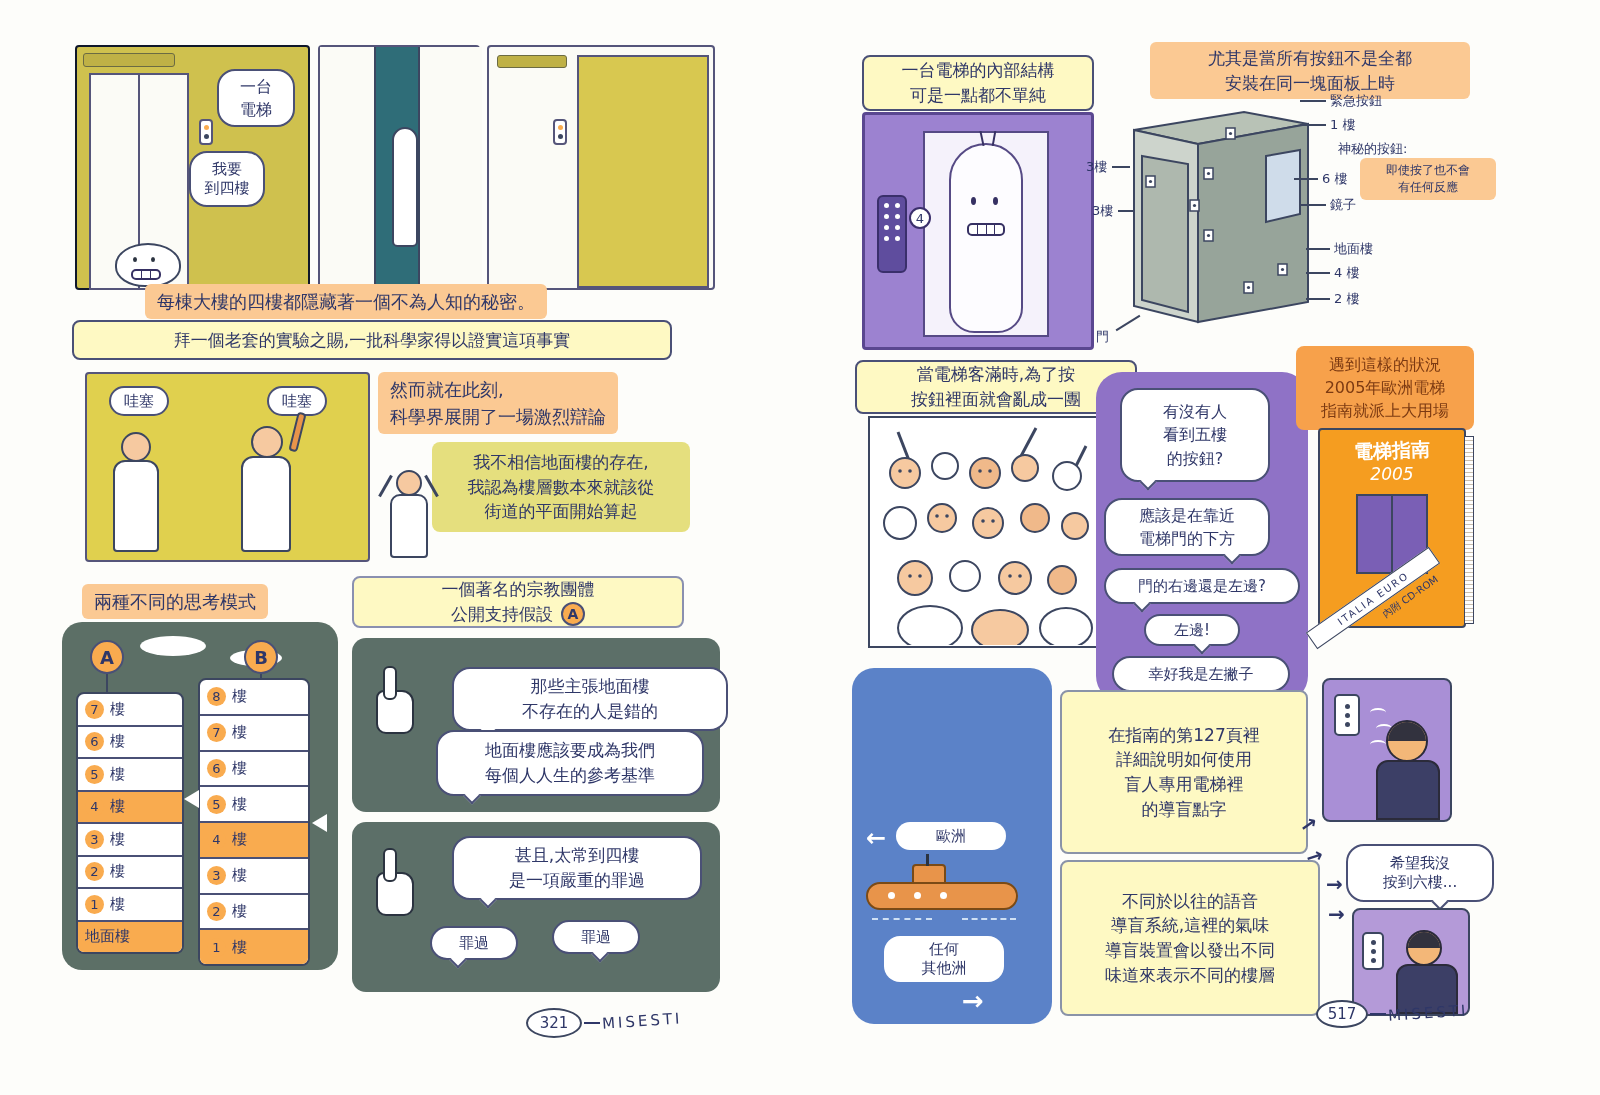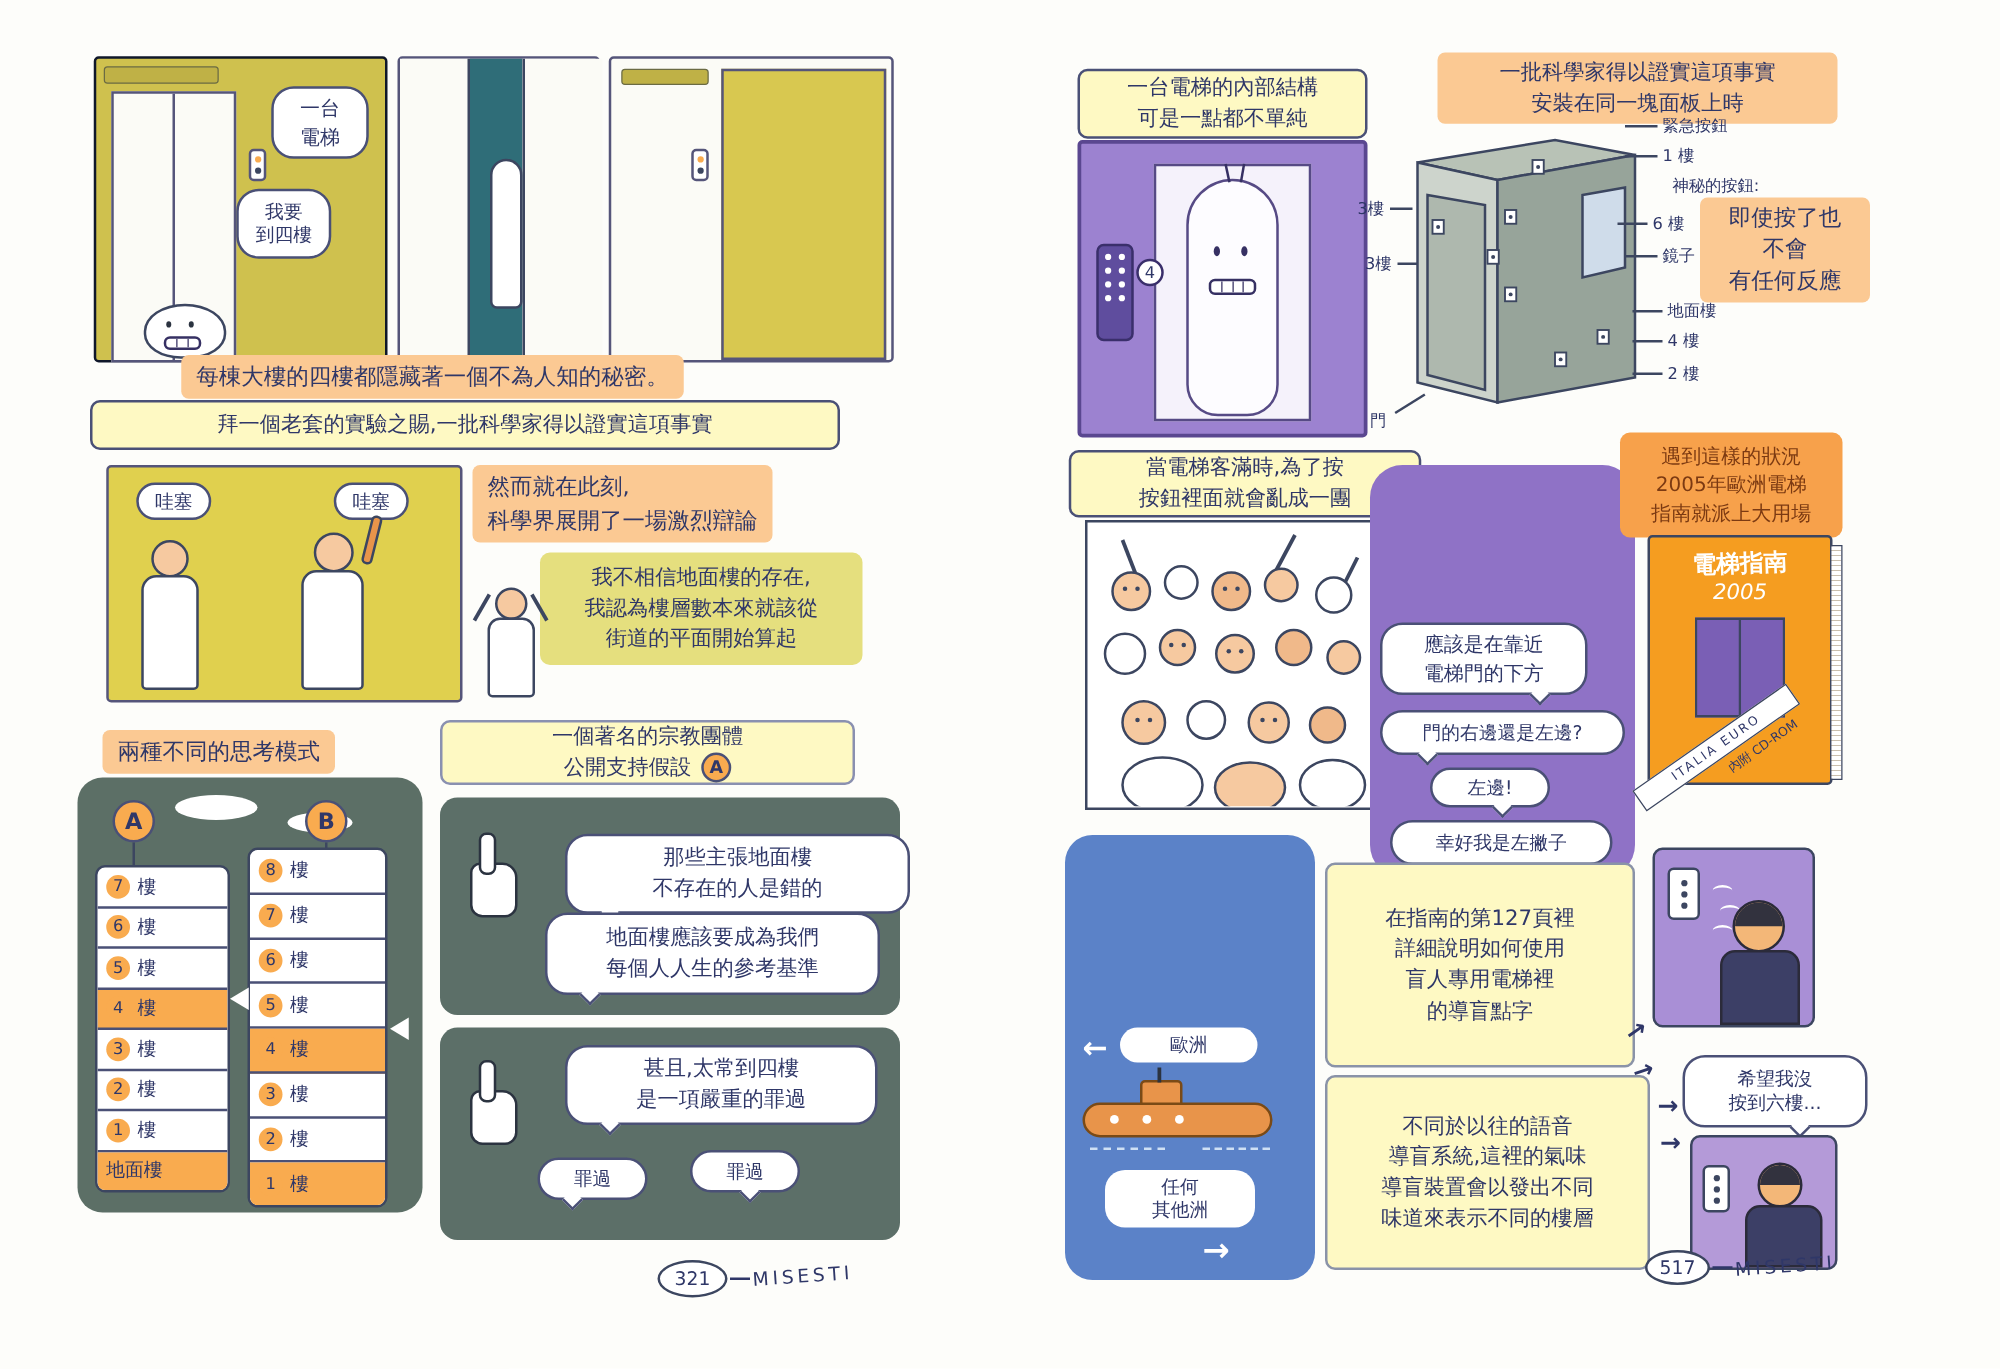--- a/index.html
+++ b/index.html
@@ -292,21 +292,21 @@
           <i class="dotbtn"></i>
           <i class="dotbtn"></i>
         <i class="dotbtn"></i>
           <i class="dotbtn"></i>
           <i class="dotbtn"></i>
           <i class="dotbtn"></i>
       </div>
       <div class="abs ctr" style="left:44px;top:92px;width:22px;height:22px;background:#fff;border:2px solid #3a2f6b;border-radius:50%;font-size:13px">4</div>
     </div>
 
-    <div class="abs hl ml t17 ctr" style="left:1150px;top:42px;width:320px">一批科學家得以證實這項事實
+    <div class="abs hl ml t17 ctr" style="left:1150px;top:42px;width:320px">尤其是當所有按鈕不是全都
 安裝在同一塊面板上時</div>
 
     <svg class="abs" style="left:1126px;top:104px" width="190" height="235" viewBox="0 0 190 235">
       <polygon points="8,26 118,8 182,20 72,40" fill="#b8c2b6" stroke="#3c4660" stroke-width="2"></polygon>
       <polygon points="8,26 72,40 72,218 8,202" fill="#cdd4cc" stroke="#3c4660" stroke-width="2"></polygon>
       <polygon points="72,40 182,20 182,198 72,218" fill="#97a49a" stroke="#3c4660" stroke-width="2"></polygon>
       <polygon points="16,52 62,60 62,208 16,196" fill="#aeb8ae" stroke="#3c4660" stroke-width="2"></polygon>
       <polygon points="140,52 174,46 174,110 140,118" fill="#cfdcea" stroke="#3c4660" stroke-width="2"></polygon>
       <g fill="#ffffff" stroke="#3c4660" stroke-width="1.5">
         <rect x="100" y="24" width="9" height="11"></rect>
@@ -326,21 +326,21 @@
           <circle cx="156.5" cy="165.5" r="1.6"></circle>
         <circle cx="24.5" cy="77.5" r="1.6"></circle>
       </g>
     </svg>
 
     <div class="lbl" style="left:1330px;top:92px">緊急按鈕</div>
     <div class="lead" style="left:1300px;top:100px;width:26px"></div>
     <div class="lbl" style="left:1330px;top:116px">1 樓</div>
     <div class="lead" style="left:1300px;top:124px;width:26px"></div>
     <div class="lbl" style="left:1338px;top:140px">神秘的按鈕:</div>
-    <div class="abs hl ml ctr" style="left:1360px;top:158px;width:136px;font-size:18px;line-height:1.4;padding:4px 16px">即使按了也不會
+    <div class="abs hl ml ctr" style="left:1360px;top:158px;width:136px;font-size:12px;line-height:1.4;padding:4px 16px">即使按了也不會
 有任何反應</div>
     <div class="lbl" style="left:1322px;top:170px">6 樓</div>
     <div class="lead" style="left:1294px;top:178px;width:24px"></div>
     <div class="lbl" style="left:1330px;top:196px">鏡子</div>
     <div class="lead" style="left:1300px;top:204px;width:26px"></div>
     <div class="lbl" style="left:1334px;top:240px">地面樓</div>
     <div class="lead" style="left:1306px;top:248px;width:24px"></div>
     <div class="lbl" style="left:1334px;top:264px">4 樓</div>
     <div class="lead" style="left:1306px;top:272px;width:24px"></div>
     <div class="lbl" style="left:1334px;top:290px">2 樓</div>
@@ -389,20 +389,25 @@
             <circle cx="123" cy="103" r="1.8"></circle>
           <circle cx="40" cy="158" r="1.8"></circle>
             <circle cx="50" cy="158" r="1.8"></circle>
           <circle cx="140" cy="158" r="1.8"></circle>
             <circle cx="150" cy="158" r="1.8"></circle>
         </g>
       </svg>
     </div>
 
     <div class="abs" style="left:1096px;top:372px;width:212px;height:330px;background:#8f72c6;border-radius:26px">
+      <div class="bubble ml t16" style="left:24px;top:16px;width:150px;height:94px">有沒有人
+看到五樓
+的按鈕?
+        <span class="tail" style="left:20px"></span>
+      </div>
       <div class="bubble ml t16" style="left:8px;top:126px;width:166px;height:58px">應該是在靠近
 電梯門的下方
         <span class="tail" style="left:120px"></span>
       </div>
       <div class="bubble t15" style="left:8px;top:196px;width:196px;height:36px">門的右邊還是左邊?
         <span class="tail" style="left:30px"></span>
       </div>
       <div class="bubble t15" style="left:48px;top:242px;width:96px;height:32px">左邊!
         <span class="tail" style="left:50px"></span>
       </div>

